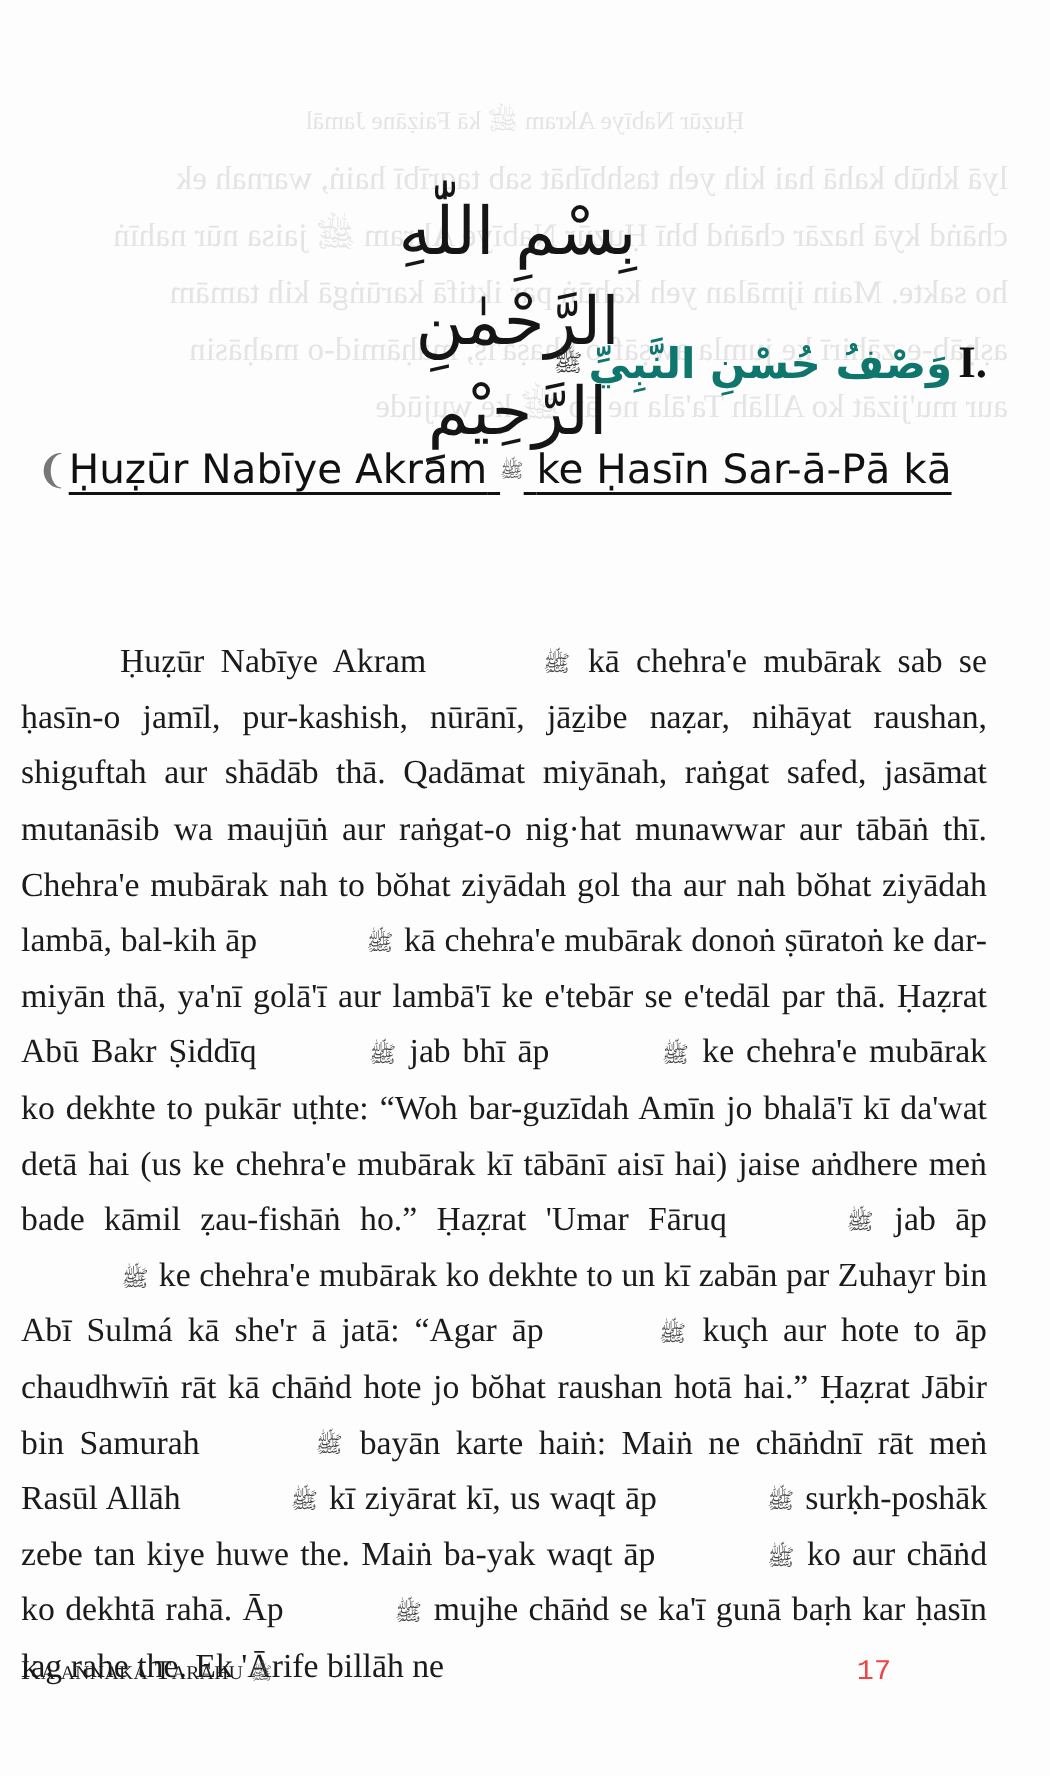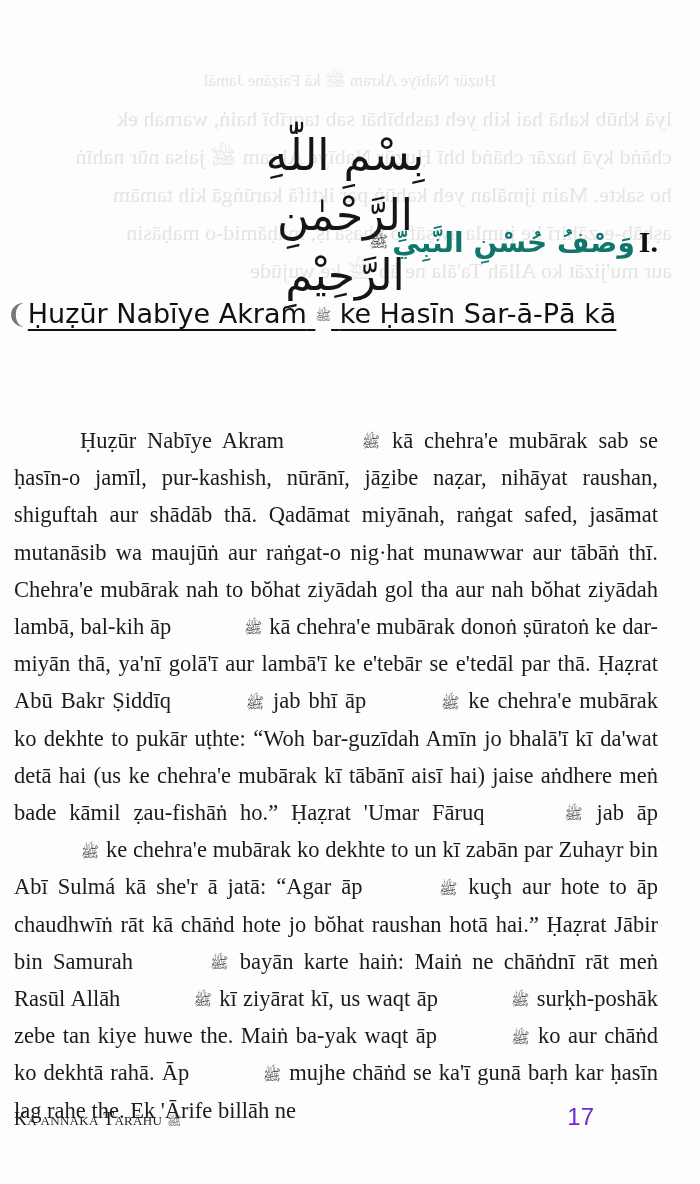--- a/index.html
+++ b/index.html
@@ -84,21 +84,21 @@
       line-height: 1;
     }
     .arabic-heading .honor {
       order: 1;
       font-size: 16px;
       color: #333;
     }
     .section-heading {
       position: absolute;
       top: 288px;
-      left: 6px;
+      left: 24px;
       width: 650px;
       font-family: "DejaVu Sans", sans-serif;
       font-size: 27px;
       line-height: 52px;
       color: #111;
     }
     .section-heading .hl {
       text-decoration: underline;
       text-decoration-thickness: 2px;
       text-underline-offset: 6px;
@@ -144,23 +144,23 @@
       font-variant: small-caps;
       font-size: 18px;
       letter-spacing: 0.3px;
       color: #1a1a1a;
     }
     .footer .running-title .honor {
       font-size: 12px;
       color: #555;
     }
     .footer .page-num {
-      font-family: Liberation Sans, sans-serif;
-      font-size: 24px;
-      color: #6d28d9;
+      font-family: Liberation Mono, monospace;
+      font-size: 19px;
+      color: #ef4444;
     }
   </style>
 </head>
 <body>
 
 <div class="bleed bleed-header">Ḥuẓūr Nabīye Akram ﷺ kā Faiẓāne Jamāl</div>
 <div class="bleed bleed-lines">
   <div>lyā khūb kahā hai kih yeh tashbīhāt sab taqrībī haiṅ, warnah ek</div>
   <div>chāṅd kyā hazār chāṅd bhī Ḥuẓūr Nabīye Akram ﷺ jaisa nūr nahīṅ</div>
   <div>ho sakte. Main ijmālan yeh kahūṅ par iktifā karūṅgā kih tamām</div>

